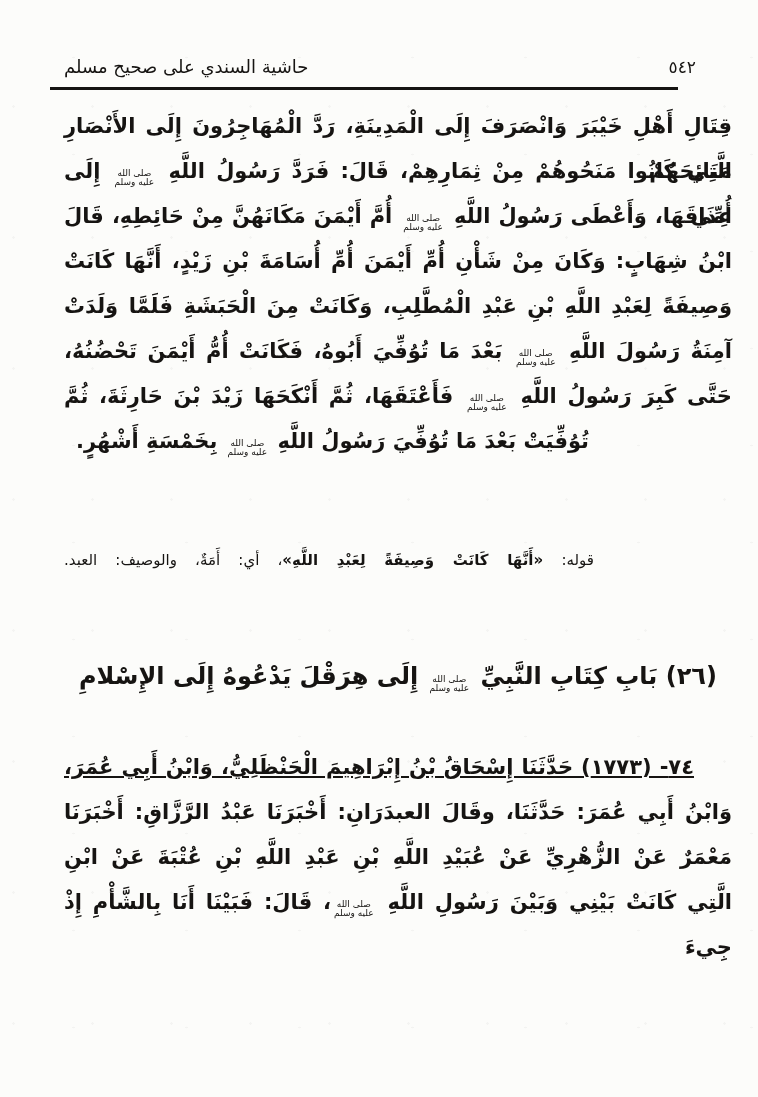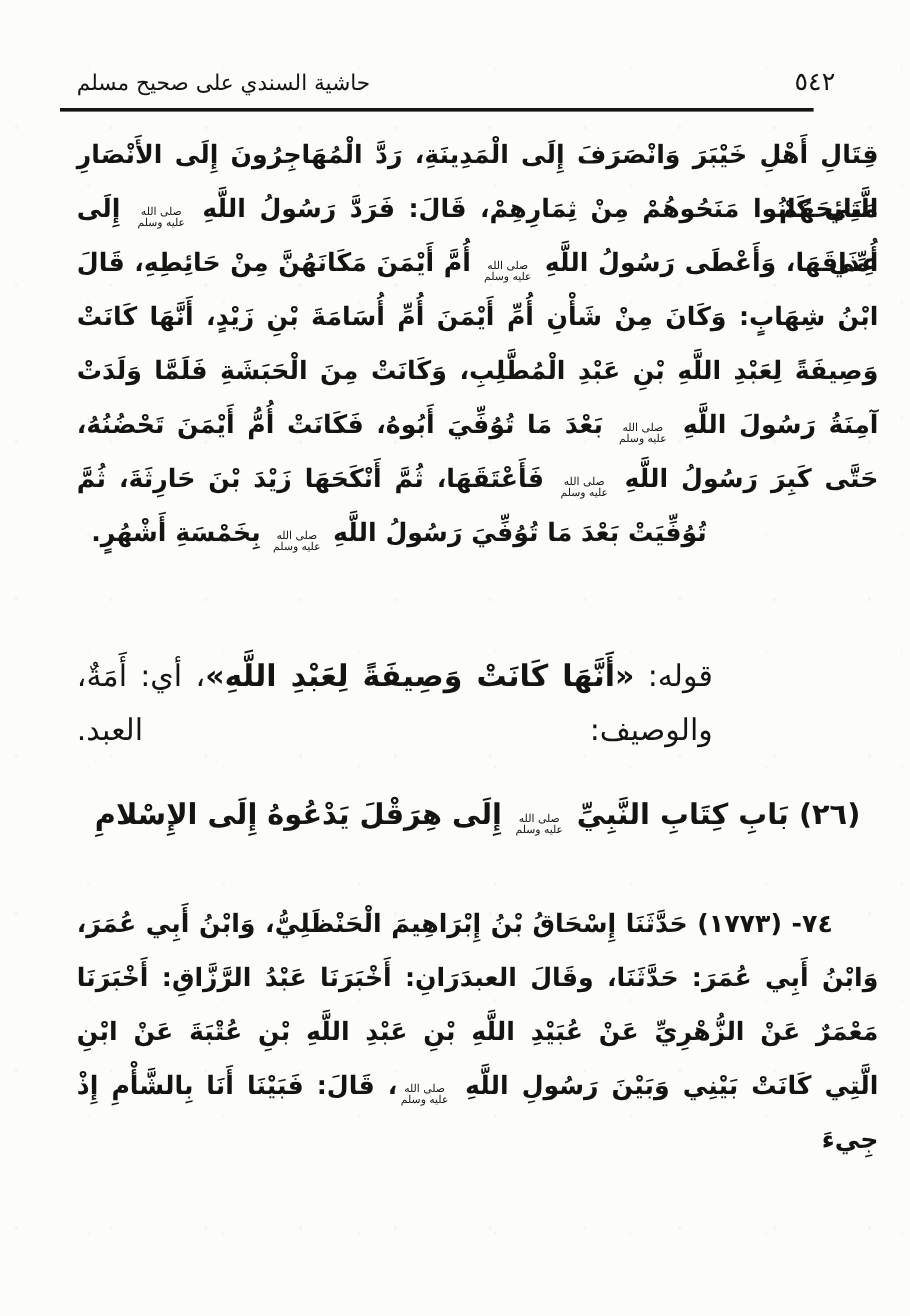--- a/index.html
+++ b/index.html
@@ -26,21 +26,21 @@
     overflow:hidden;
     direction:rtl;
   }
   .page-header{
     display:flex;
     justify-content:space-between;
     align-items:baseline;
     padding:56px 62px 0 64px;
   }
   .page-number{
-    font-size:21px;
+    font-size:17px;
     letter-spacing:1px;
   }
   .book-title{
     font-size:18px;
   }
   .header-rule{
     height:3px;
     background:var(--ink);
     margin:10px 80px 0 50px;
     box-shadow:0 5px 0 -1.5px rgba(0,0,0,0.12);
@@ -49,29 +49,29 @@
     padding:12px 26px 0 64px;
   }
   .line{
     font-size:21px;
     line-height:45px;
     height:45px;
     text-align:justify;
     text-align-last:justify;
   }
   .matn .line{font-weight:700;}
-  .line.first-indent{padding-right:38px;}
+  .line.first-indent{padding-right:38px;text-decoration:underline;}
   .line.last-left{
     text-align:left;
     text-align-last:left;
     padding-left:12px;
   }
   .gloss{
     margin:74px 0 0;
-    font-size:25px;
+    font-size:15px;
     line-height:45px;
     height:45px;
     text-align:justify;
     text-align-last:justify;
     padding-right:138px;
   }
   .gloss .b{font-weight:700;}
   .chapter{
     margin:70px 0 0;
     font-size:24px;

